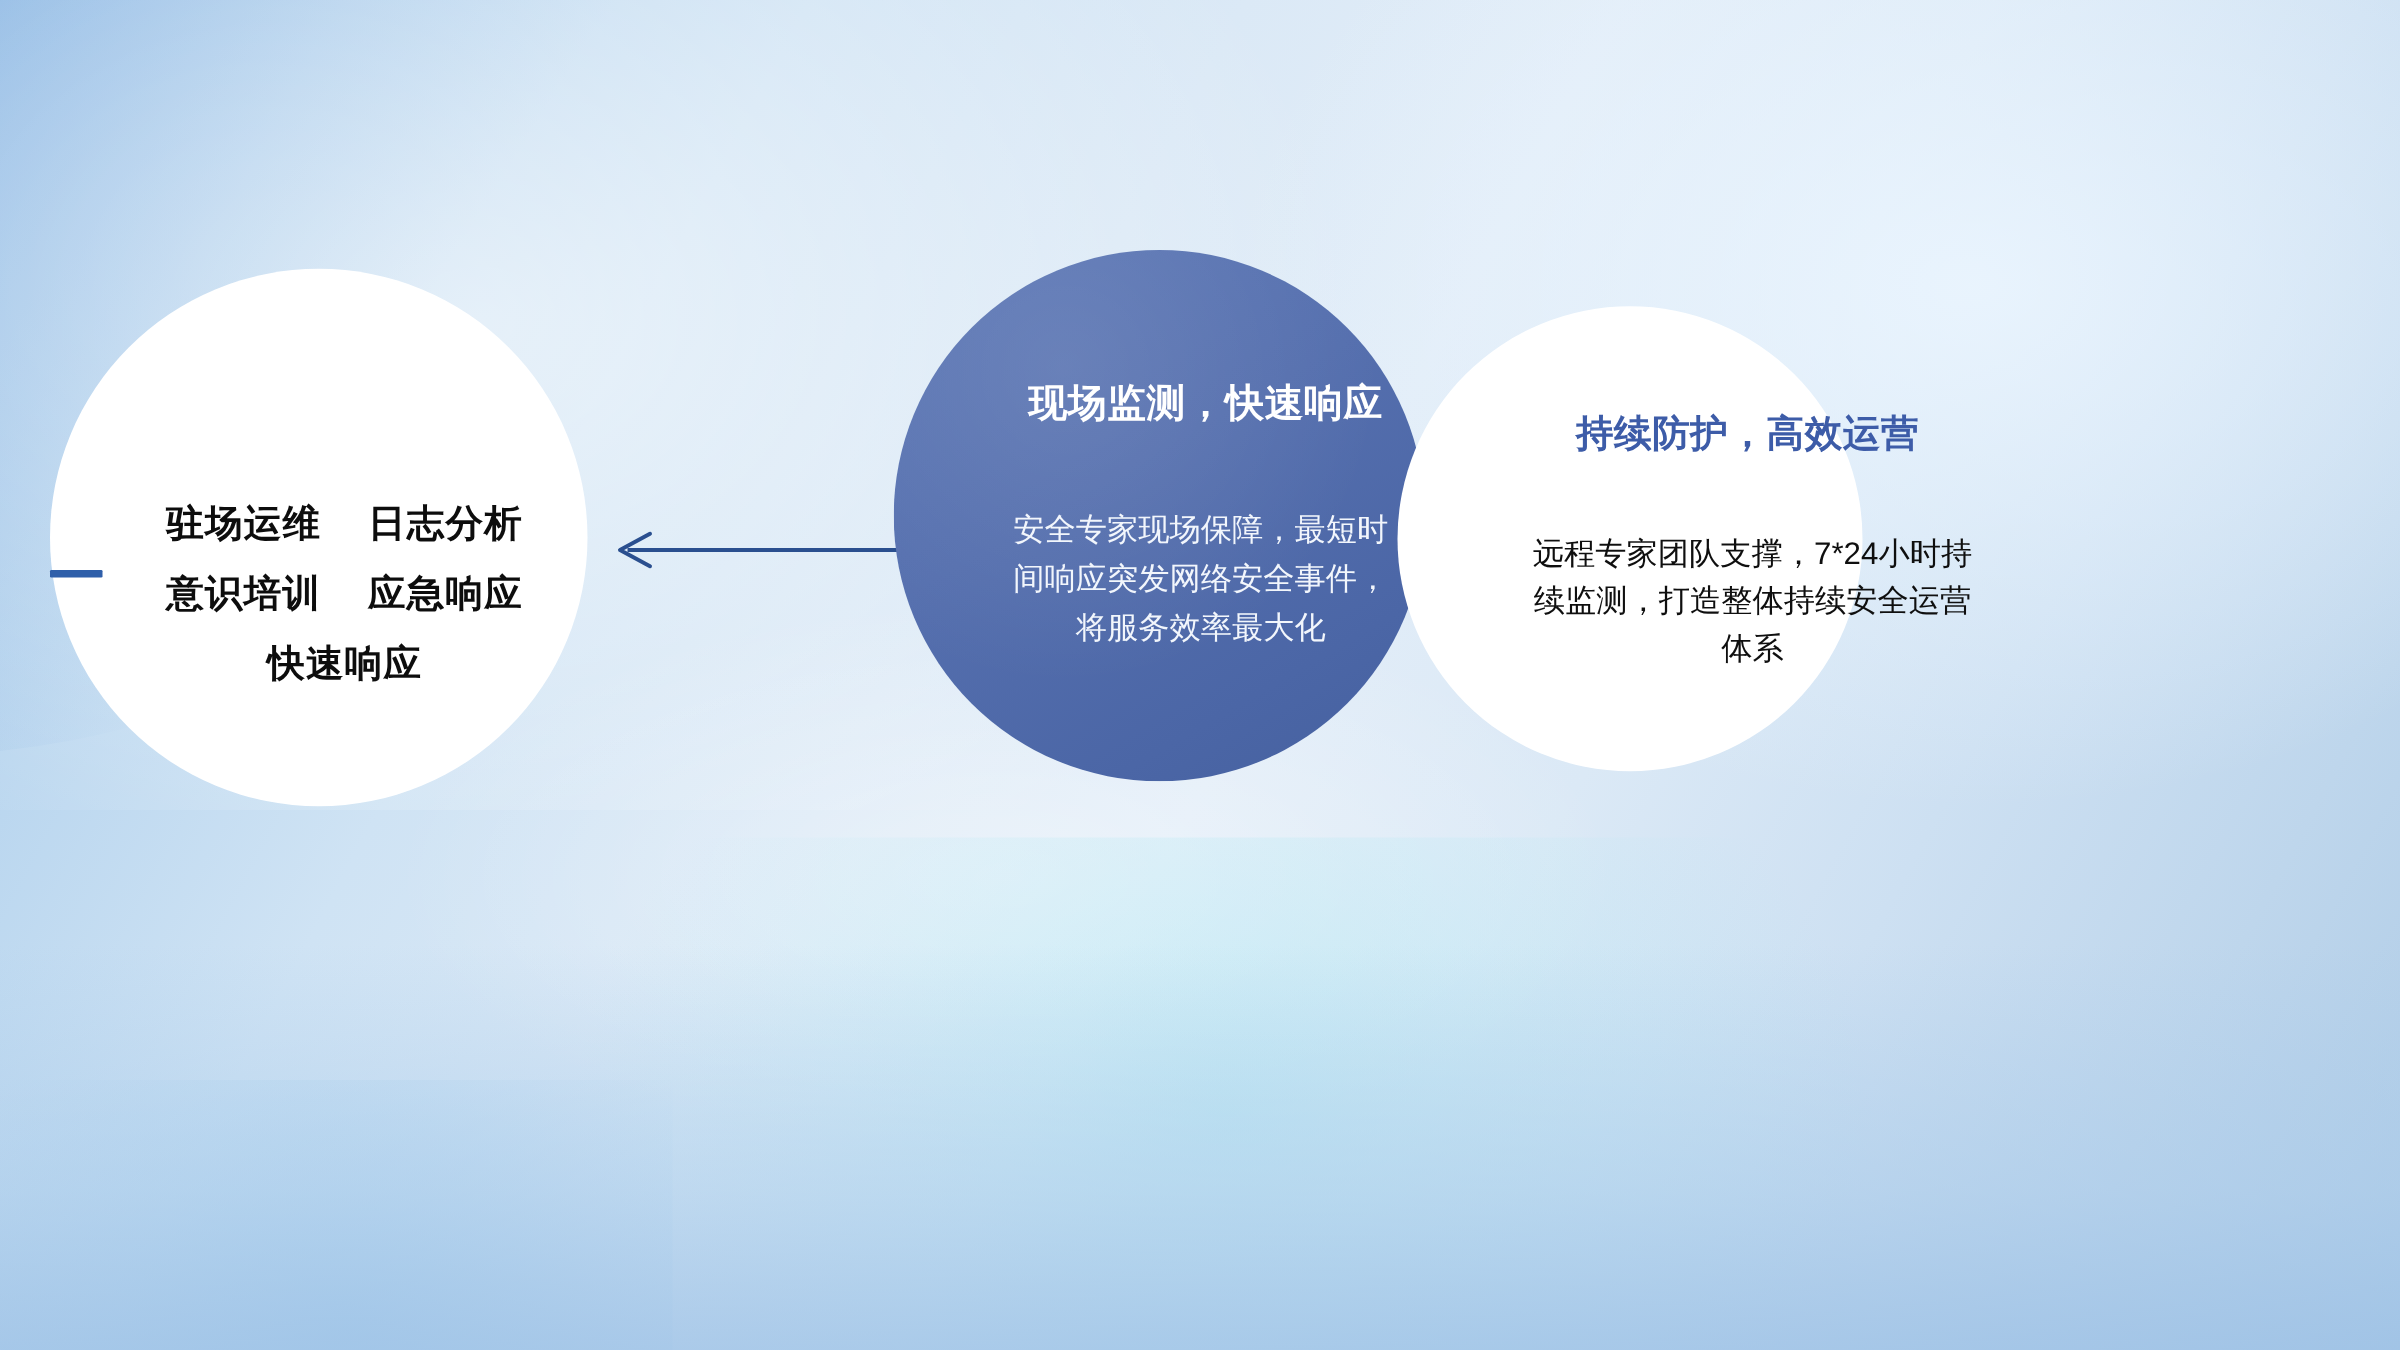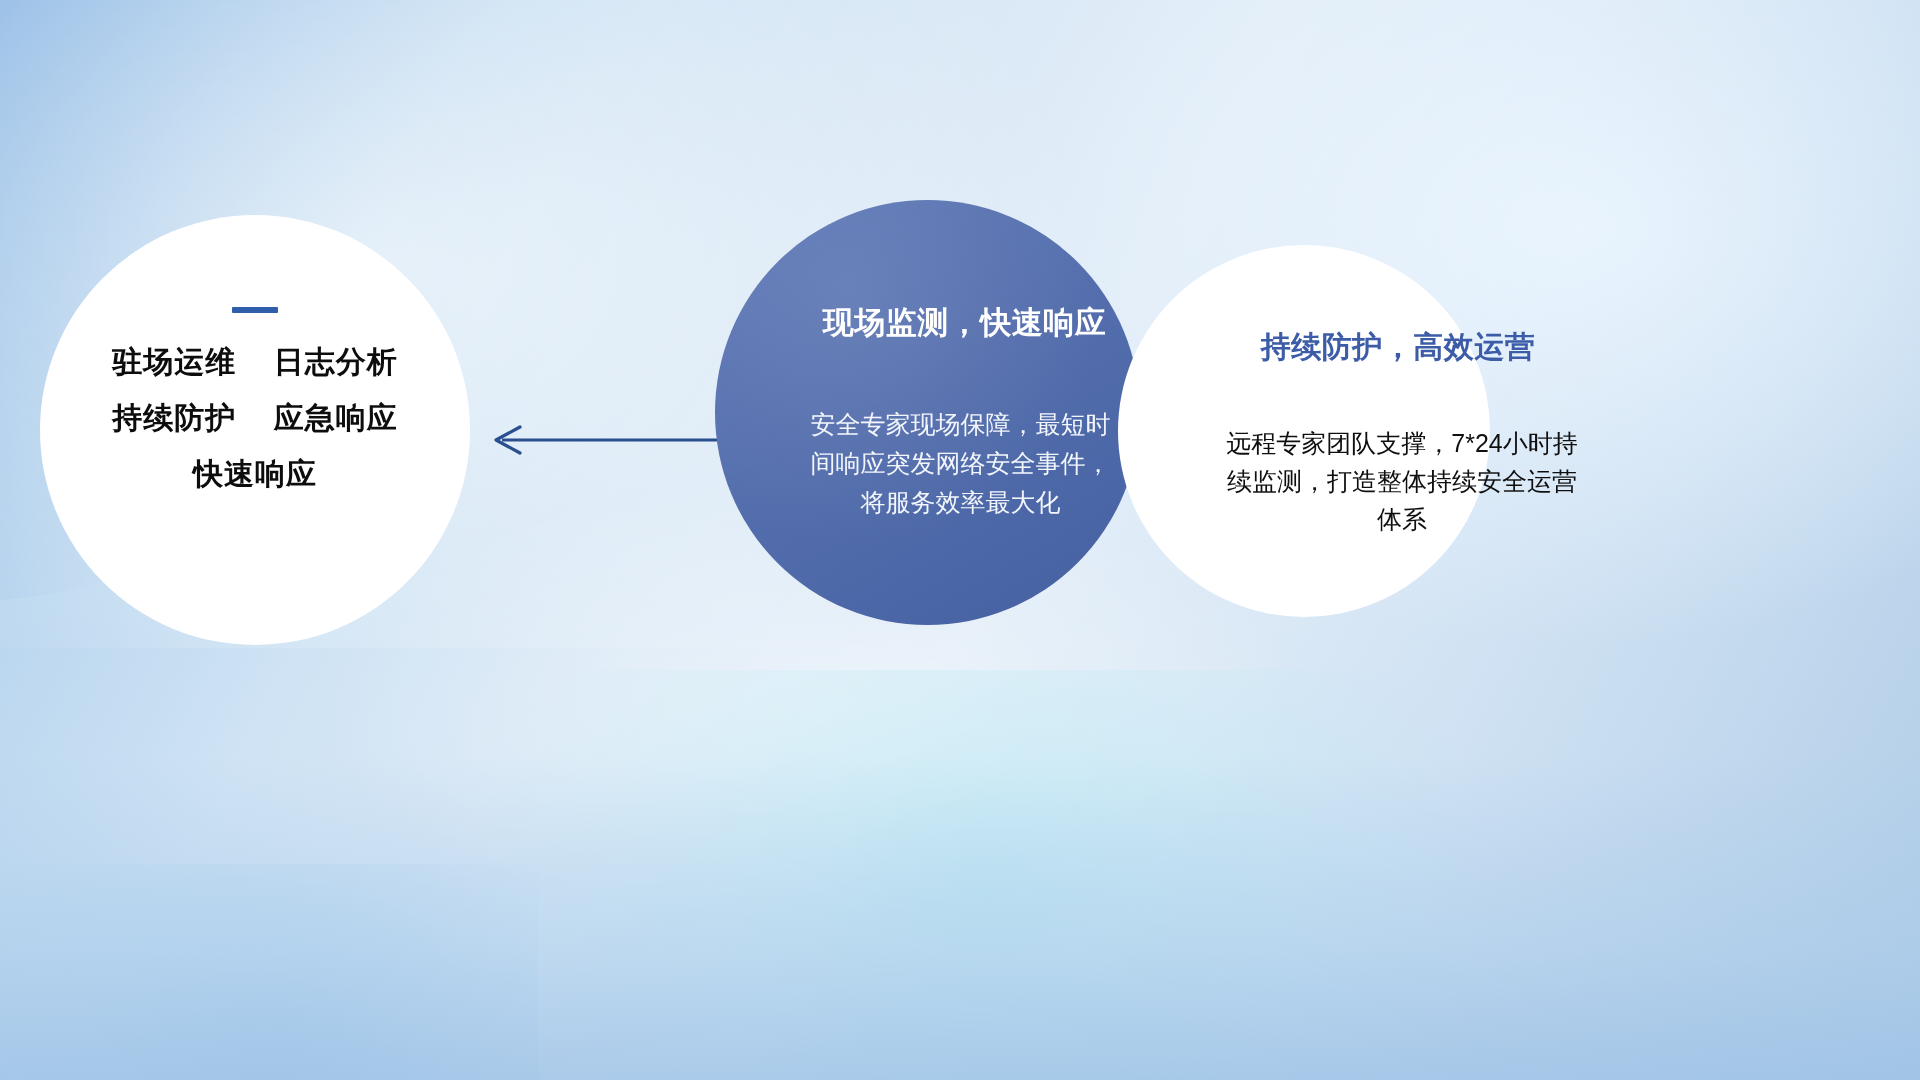--- a/index.html
+++ b/index.html
@@ -61,21 +61,21 @@
     width:52%; height:42%;
     background:radial-gradient(ellipse at 50% 50%, rgba(255,255,255,.38) 0%, rgba(255,255,255,0) 70%);
   }
 
   
   .circle { position:absolute; border-radius:50%; }
 
   #circle-left{
     left:40px; top:215px; width:430px; height:430px;
     background:#ffffff;
-    display:flex; flex-direction:column;
+    display:flex; flex-direction:row;
     align-items:center; justify-content:flex-start;
     padding-top:92px;
   }
   .left-dash{
     width:46px; height:6px; background:#2f5faa; border-radius:1px;
     margin-bottom:34px;
   }
   .left-rows{ width:100%; text-align:center; }
   .left-row{
     color:#0d0d0d; font-weight:bold; font-size:30px;
@@ -148,21 +148,21 @@
 
 <svg id="arrow" viewBox="0 0 240 50">
   <line x1="238" y1="25" x2="22" y2="25" stroke="#2a4f8f" stroke-width="3.2"></line>
   <polyline points="40,12 16,25 40,38" fill="none" stroke="#2a4f8f" stroke-width="3.2" stroke-linecap="round" stroke-linejoin="round"></polyline>
 </svg>
 
 <div class="circle" id="circle-left">
   <div class="left-dash"></div>
   <div class="left-rows">
     <div class="left-row">驻场运维    日志分析</div>
-    <div class="left-row">持续防护    应急响应</div>
+    <div class="left-row">意识培训    应急响应</div>
     <div class="left-row">快速响应</div>
   </div>
 </div>
 
 <div class="circle" id="circle-mid">
   <div class="mid-inner">
     <div class="mid-title">现场监测，快速响应</div>
     <div class="mid-body">安全专家现场保障，最短时间响应突发网络安全事件，将服务效率最大化</div>
   </div>
 </div>

